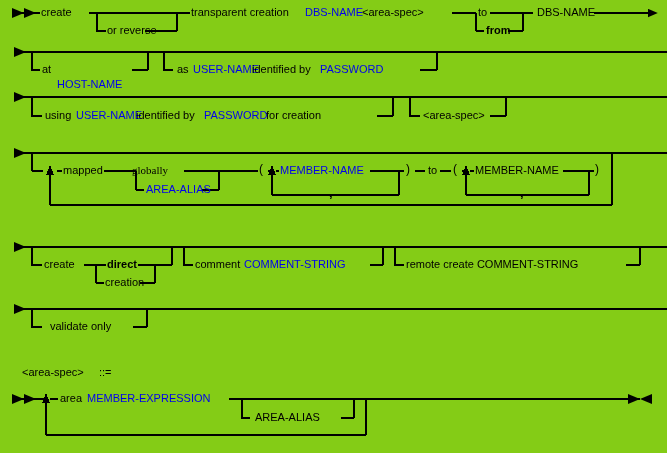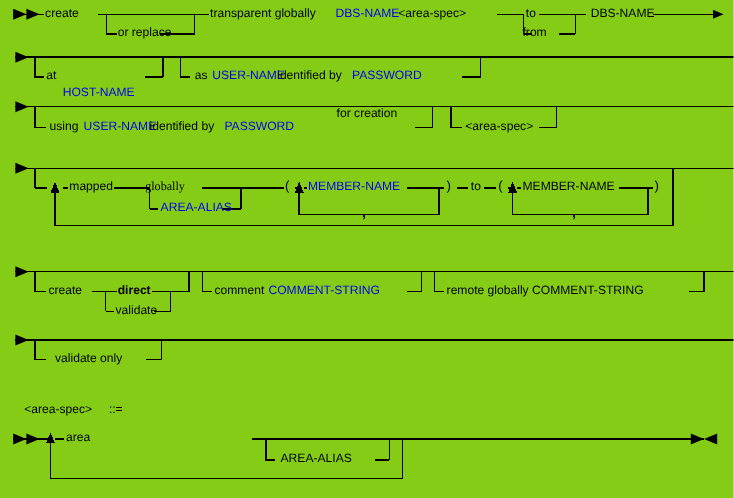--- a/index.html
+++ b/index.html
@@ -191,62 +191,63 @@
 
       <polygon points="12,394 24,399 12,404"></polygon>
       <polygon points="24,394 36,399 24,404"></polygon>
 
       <polygon points="628,394 640,399 628,404"></polygon>
       <polygon points="652,394 640,399 652,404"></polygon>
     </g>
   </svg>
 
   <span class="lbl kw" style="left:41px;top:7px;">create</span>
-  <span class="lbl kw" style="left:107px;top:25px;">or replace</span>
-  <span class="lbl kw" style="left:191px;top:7px;">transparent globally</span>
+  <span class="lbl kw" style="left:107px;top:25px;">or reverse</span>
+  <span class="lbl kw" style="left:191px;top:7px;">transparent creation</span>
   <span class="lbl var" style="left:305px;top:7px;">DBS-NAME</span>
   <span class="lbl meta" style="left:362px;top:7px;">&lt;area-spec&gt;</span>
   <span class="lbl kw" style="left:478px;top:7px;">to</span>
-  <span class="lbl kw" style="left:475px;top:25px;">from</span>
+  <span class="lbl kw" style="left:486px;top:25px;font-weight:bold;">from</span>
   <span class="lbl kw" style="left:537px;top:7px;">DBS-NAME</span>
 
   <span class="lbl kw" style="left:42px;top:64px;">at</span>
   <span class="lbl var" style="left:57px;top:79px;">HOST-NAME</span>
   <span class="lbl kw" style="left:177px;top:64px;text-align:right;">as</span>
   <span class="lbl var" style="left:193px;top:64px;">USER-NAME</span>
   <span class="lbl kw" style="left:252px;top:64px;">identified by</span>
   <span class="lbl var" style="left:320px;top:64px;">PASSWORD</span>
 
   <span class="lbl kw" style="left:45px;top:110px;">using</span>
   <span class="lbl var" style="left:76px;top:110px;">USER-NAME</span>
   <span class="lbl kw" style="left:136px;top:110px;">identified by</span>
   <span class="lbl var" style="left:204px;top:110px;">PASSWORD</span>
-  <span class="lbl kw" style="left:266px;top:98px;padding-left:40px;">for creation</span>
+  <span class="lbl kw" style="left:266px;top:110px;">for creation</span>
   <span class="lbl meta" style="left:423px;top:110px;">&lt;area-spec&gt;</span>
 
   <span class="lbl kw" style="left:63px;top:165px;">mapped</span>
   <span class="lbl kw" style="left:132px;top:165px;font-family:Liberation Serif, serif;">globally</span>
   <span class="lbl var" style="left:146px;top:184px;">AREA-ALIAS</span>
   <span class="lbl punct" style="left:259px;top:164px;">(</span>
   <span class="lbl var" style="left:280px;top:165px;">MEMBER-NAME</span>
   <span class="lbl comma" style="left:329px;top:187px;">,</span>
   <span class="lbl punct" style="left:406px;top:164px;">)</span>
   <span class="lbl kw" style="left:428px;top:165px;">to</span>
   <span class="lbl punct" style="left:453px;top:164px;">(</span>
   <span class="lbl kw" style="left:475px;top:165px;">MEMBER-NAME</span>
   <span class="lbl comma" style="left:520px;top:187px;">,</span>
   <span class="lbl punct" style="left:595px;top:164px;">)</span>
 
   <span class="lbl kw" style="left:44px;top:259px;">create</span>
   <span class="lbl kw bold" style="left:107px;top:259px;">direct</span>
-  <span class="lbl kw" style="left:105px;top:277px;">validate</span>
+  <span class="lbl kw" style="left:105px;top:277px;">creation</span>
   <span class="lbl kw" style="left:195px;top:259px;">comment</span>
   <span class="lbl var" style="left:244px;top:259px;">COMMENT-STRING</span>
-  <span class="lbl kw" style="left:406px;top:259px;">remote globally COMMENT-STRING</span>
+  <span class="lbl kw" style="left:406px;top:259px;">remote create COMMENT-STRING</span>
 
   <span class="lbl kw" style="left:50px;top:321px;">validate only</span>
 
   <span class="lbl defn" style="left:22px;top:367px;">&lt;area-spec&gt;</span>
   <span class="lbl defn" style="left:99px;top:367px;">::=</span>
   <span class="lbl kw" style="left:60px;top:393px;">area</span>
+  <span class="lbl var" style="left:87px;top:393px;">MEMBER-EXPRESSION</span>
   <span class="lbl kw" style="left:255px;top:412px;">AREA-ALIAS</span>
 
 </div>
 
 </body></html>

